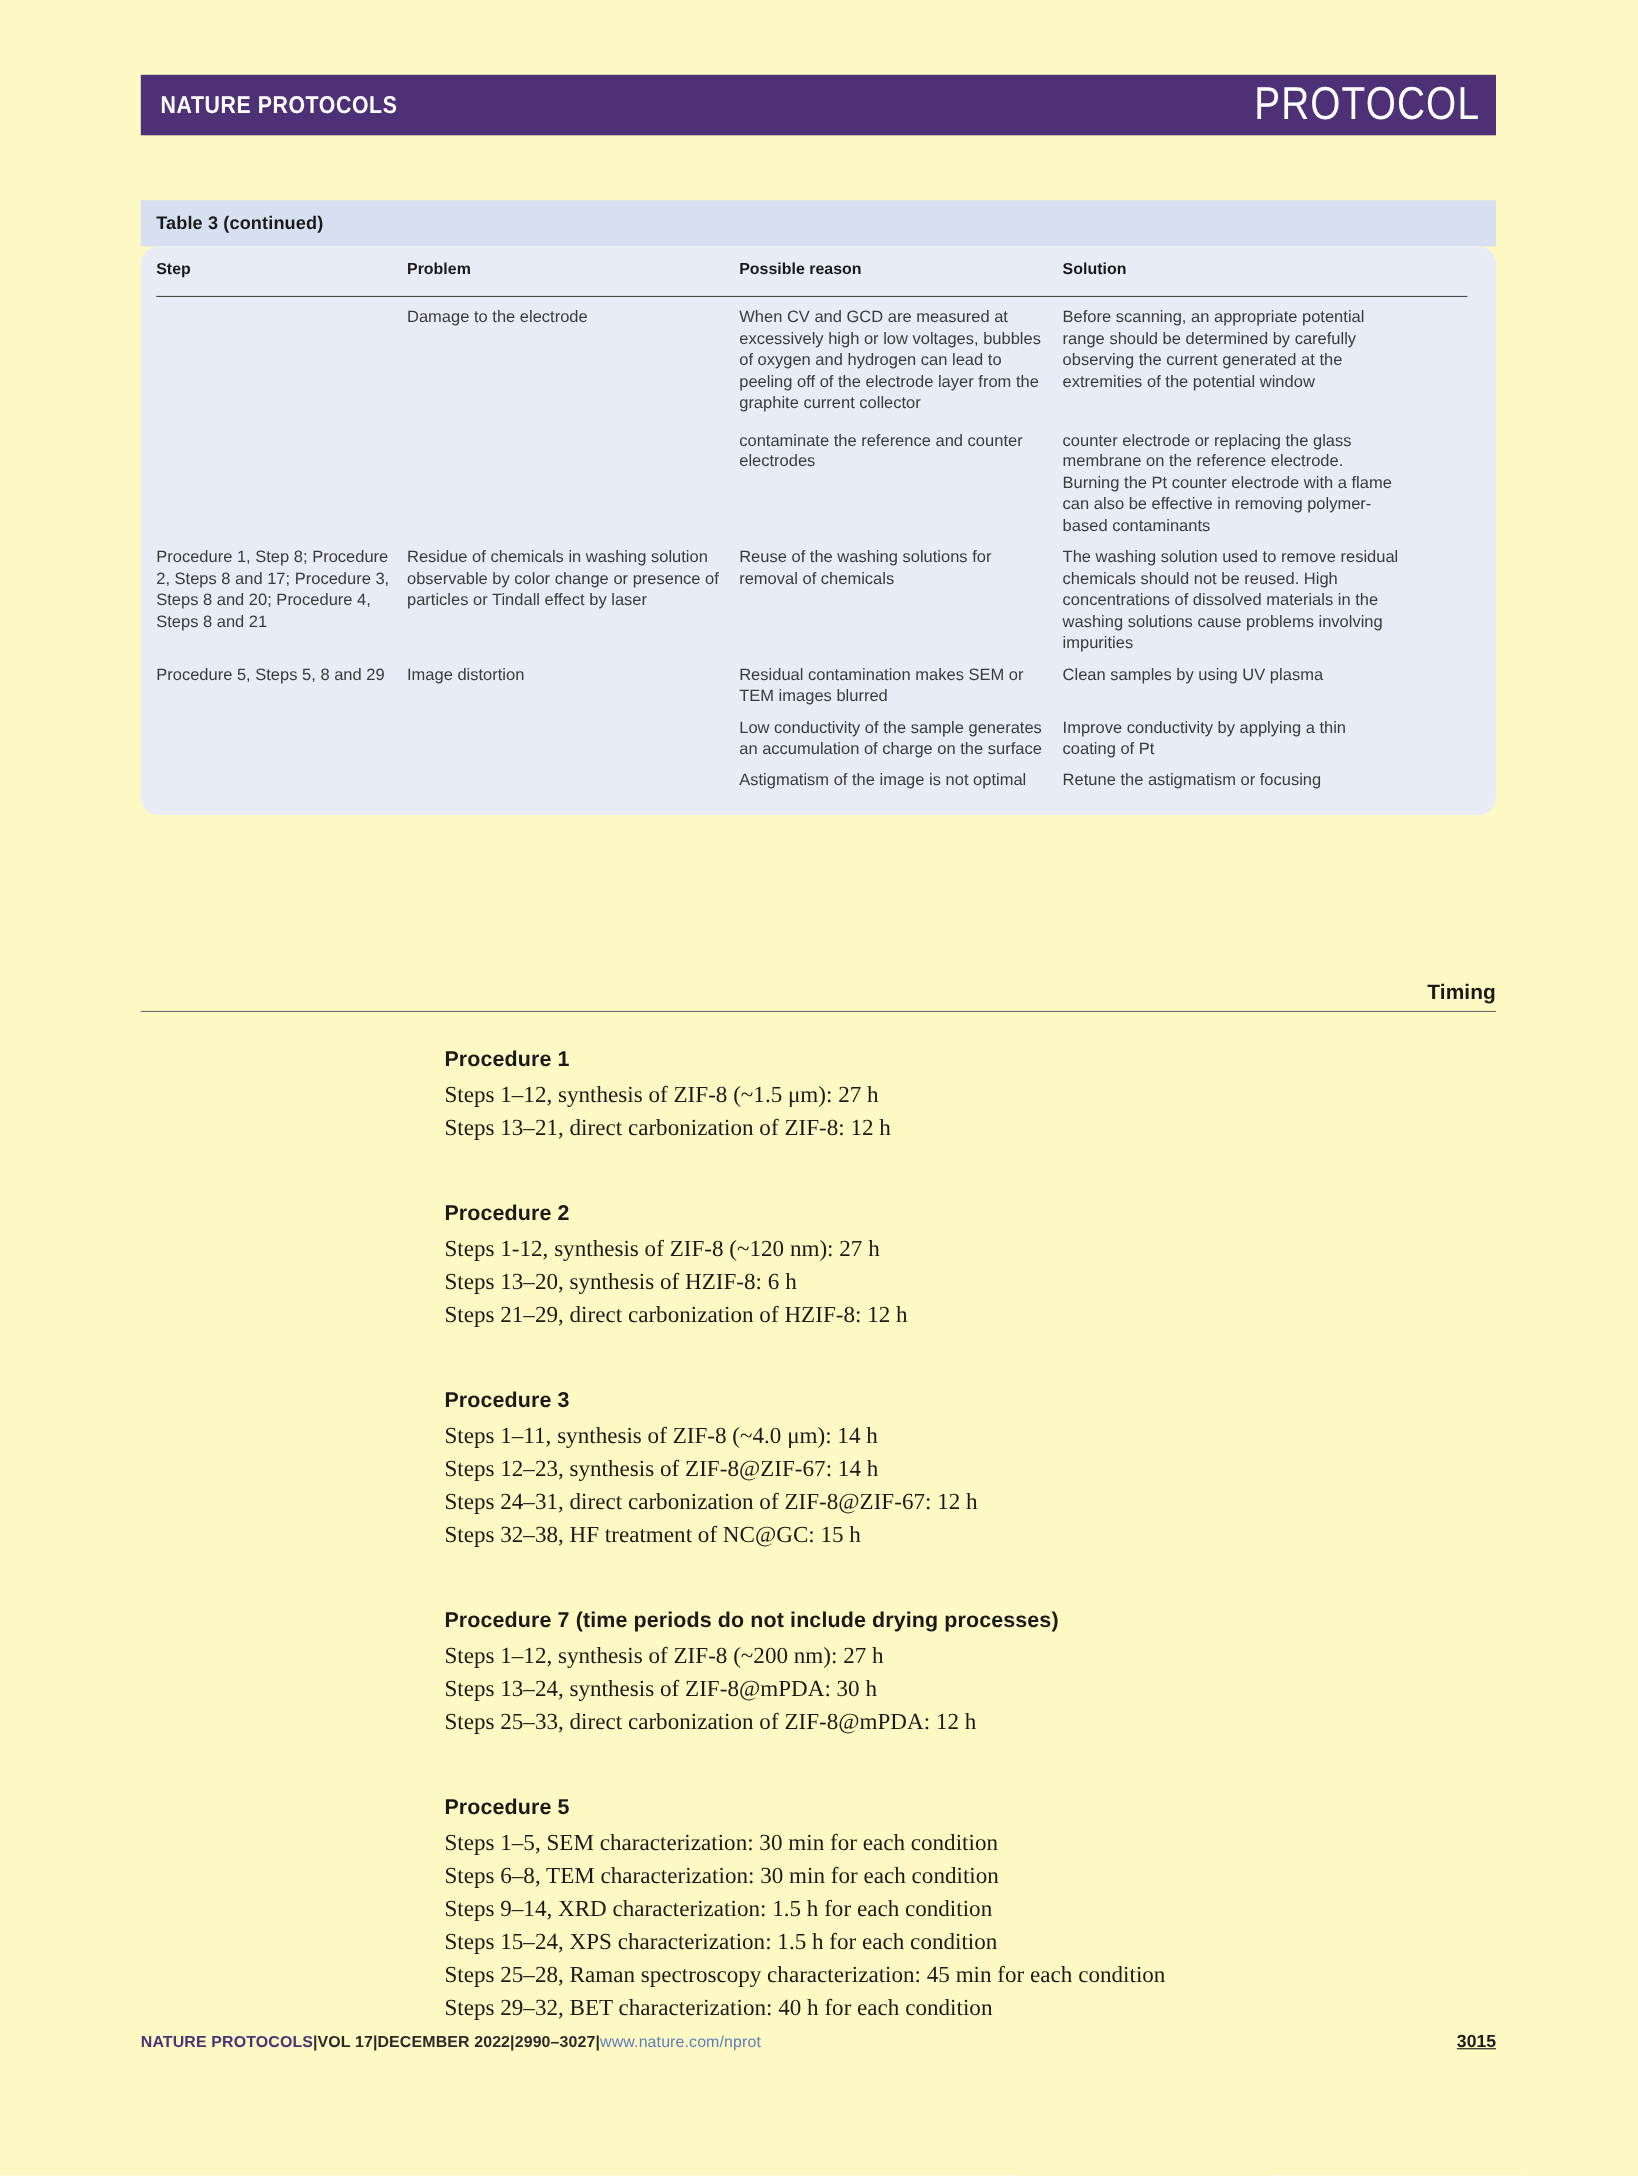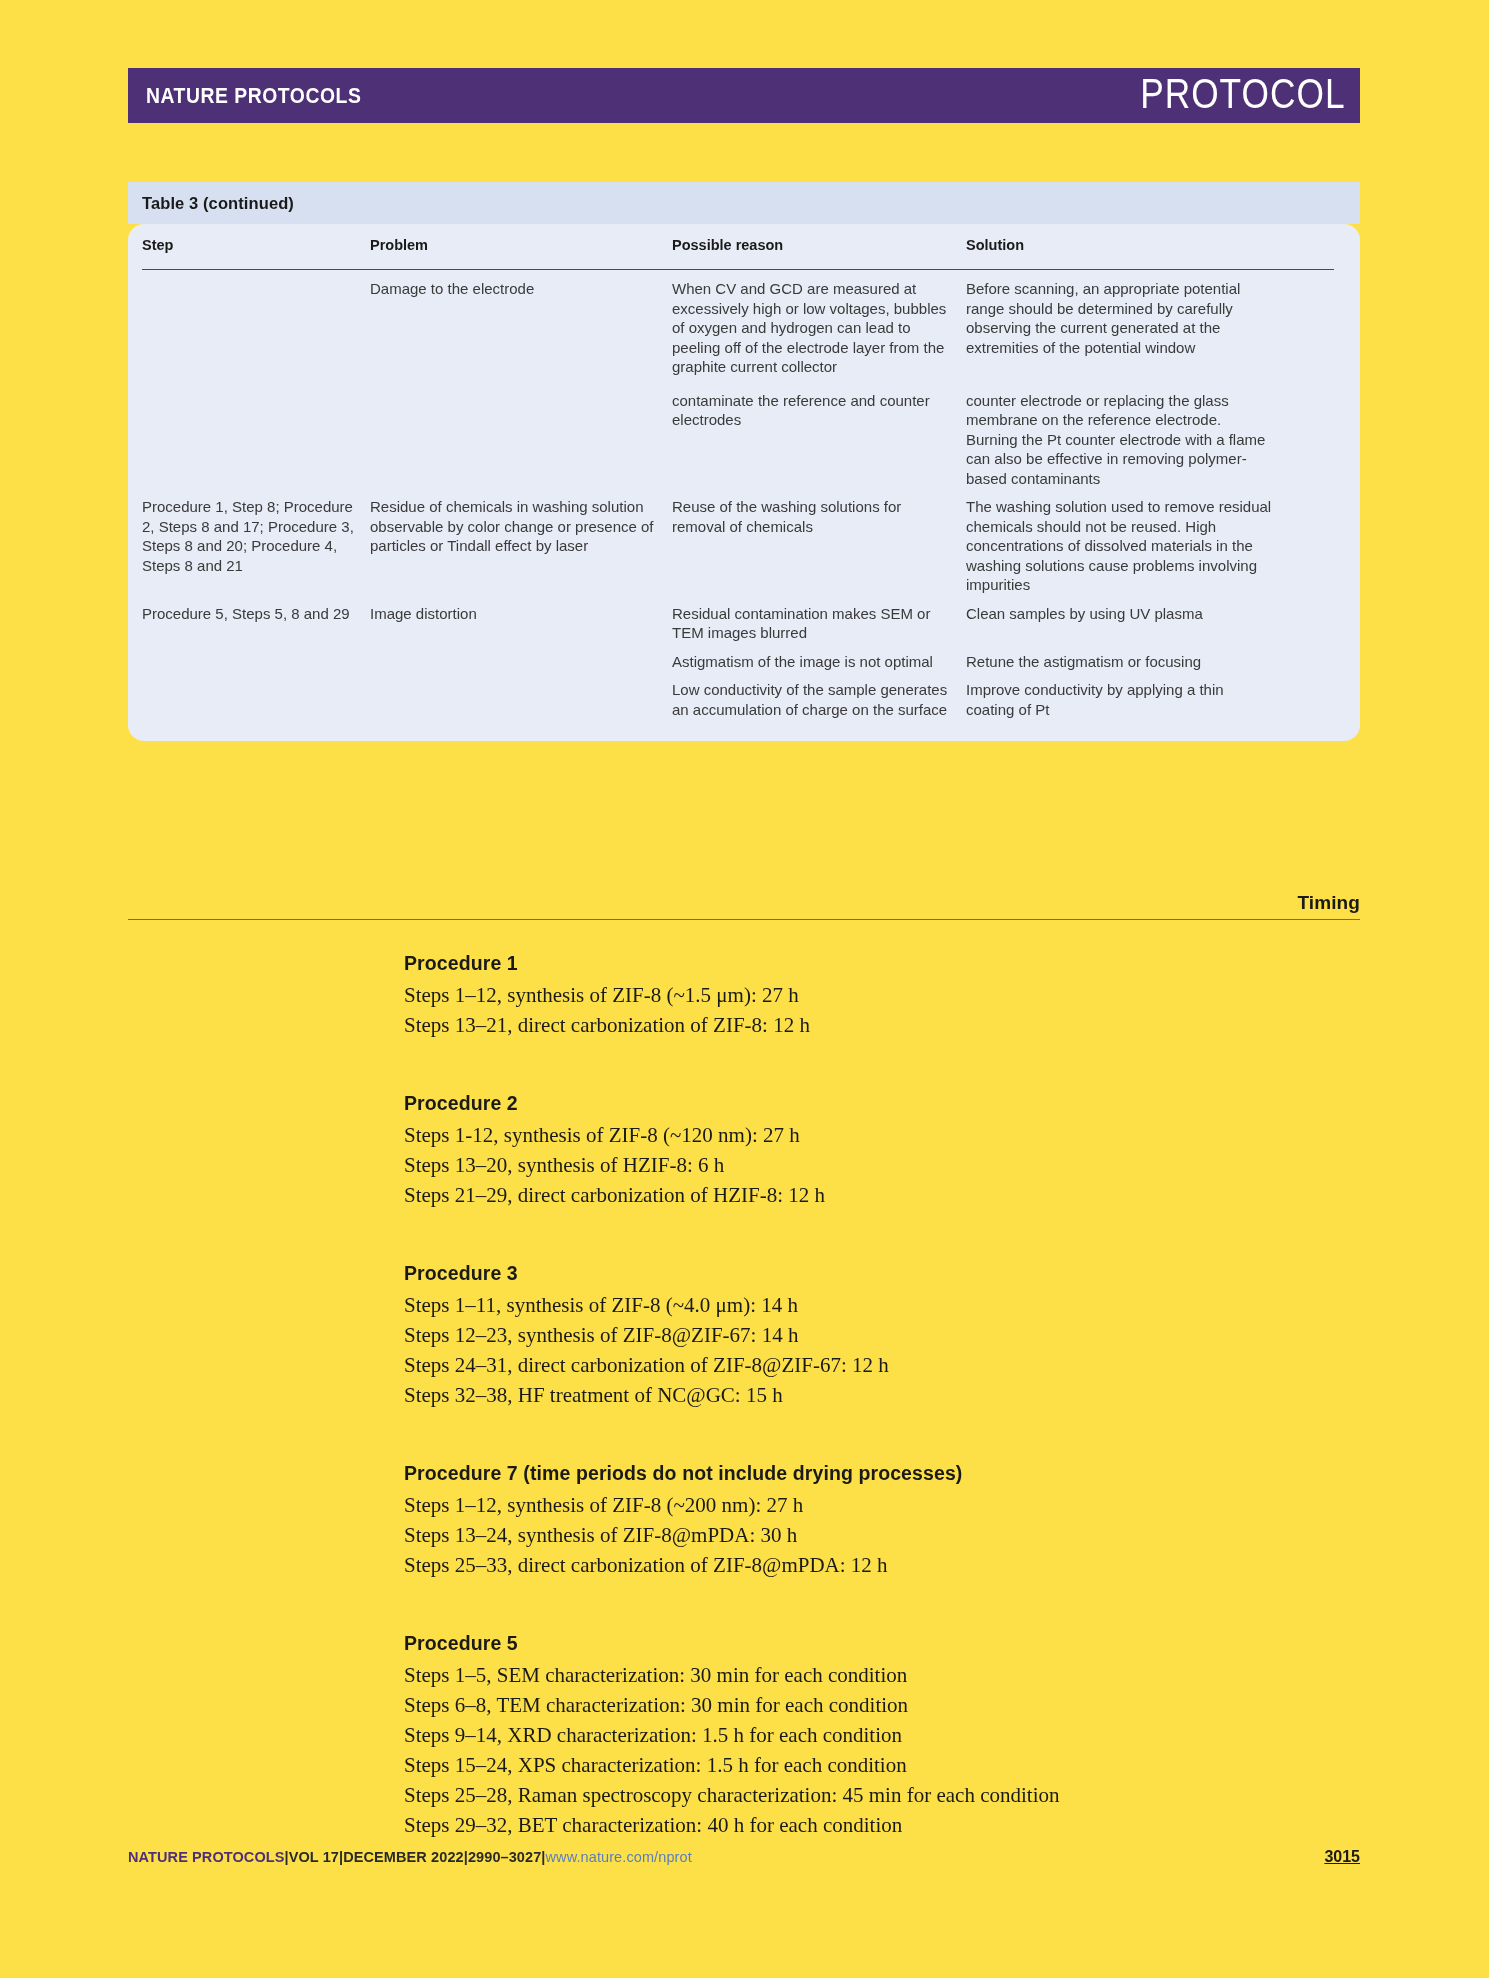--- a/index.html
+++ b/index.html
@@ -13,21 +13,21 @@
     position: relative;
     font-family: "Liberation Sans", sans-serif;
     color: #231f20;
     overflow: hidden;
   }
 
   
   .page {
     position: absolute;
     inset: 0;
-    background: #fde047;
+    background: #fef9c3;
     padding-left: 39px;
   }
 
   
   .runhead {
     position: absolute;
     left: 128px;
     top: 68px;
     width: 1232px;
     height: 55px;
@@ -233,29 +233,29 @@
       <div class="trow tight">
         <div class="c-step">Procedure 5, Steps 5, 8 and 29</div>
         <div class="c-problem">Image distortion</div>
         <div class="c-reason">Residual contamination makes SEM or TEM images blurred</div>
         <div class="c-solution">Clean samples by using UV plasma</div>
       </div>
 
       <div class="trow tight">
         <div class="c-step"></div>
         <div class="c-problem"></div>
+        <div class="c-reason">Low conductivity of the sample generates an accumulation of charge on the surface</div>
+        <div class="c-solution">Improve conductivity by applying a thin coating of Pt</div>
+      </div>
+
+      <div class="trow tight">
+        <div class="c-step"></div>
+        <div class="c-problem"></div>
         <div class="c-reason">Astigmatism of the image is not optimal</div>
         <div class="c-solution">Retune the astigmatism or focusing</div>
-      </div>
-
-      <div class="trow tight">
-        <div class="c-step"></div>
-        <div class="c-problem"></div>
-        <div class="c-reason">Low conductivity of the sample generates an accumulation of charge on the surface</div>
-        <div class="c-solution">Improve conductivity by applying a thin coating of Pt</div>
       </div>
 
     </div>
   </div>
 
   <div class="timing-head">
     <div class="timing-title">Timing</div>
     <div class="timing-rule"></div>
   </div>
 

